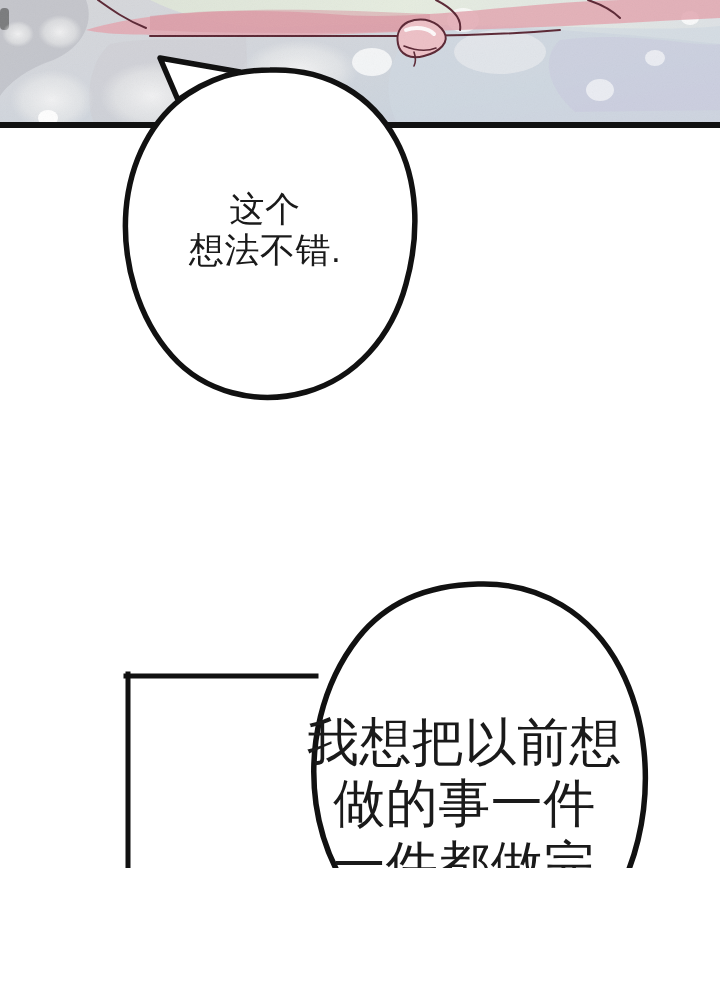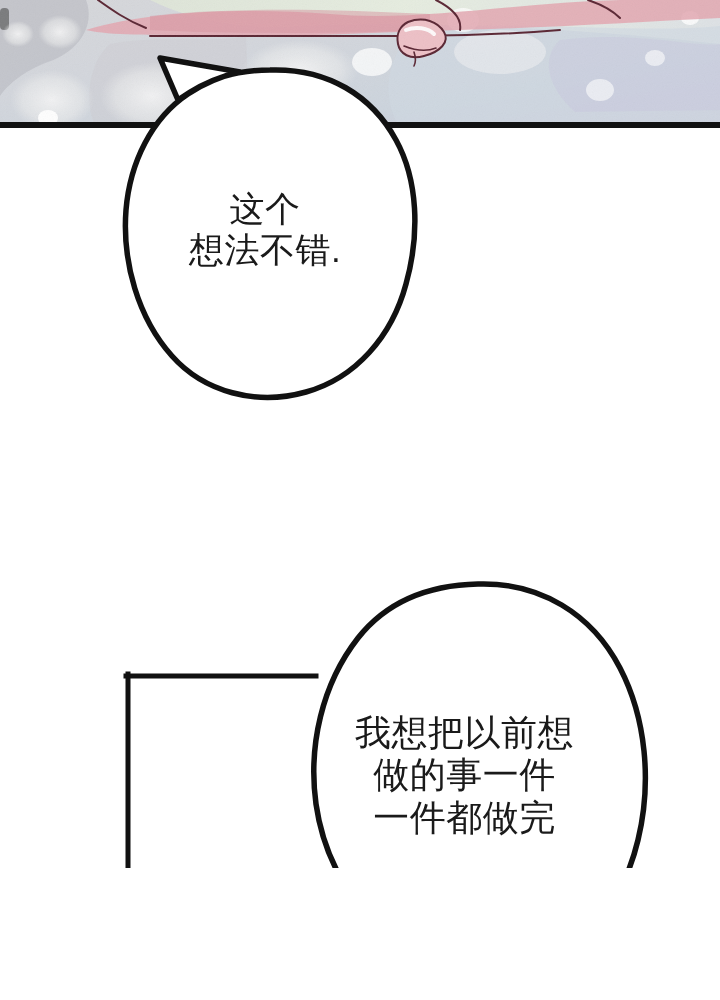--- a/index.html
+++ b/index.html
@@ -80,21 +80,21 @@
     left: 272px;
     top: 566px;
     width: 385px;
     height: 440px;
     z-index: 5;
   }
   #bubble-two-text {
     left: 272px;
     top: 712px;
     width: 385px;
-    font-size: 36px;
+    font-size: 52px;
     z-index: 6;
   }
 </style>
 </head>
 <body>
 
 <div id="page">
 
   <div class="art-panel">
     <svg class="art-svg" viewBox="0 0 720 128" preserveAspectRatio="none">

